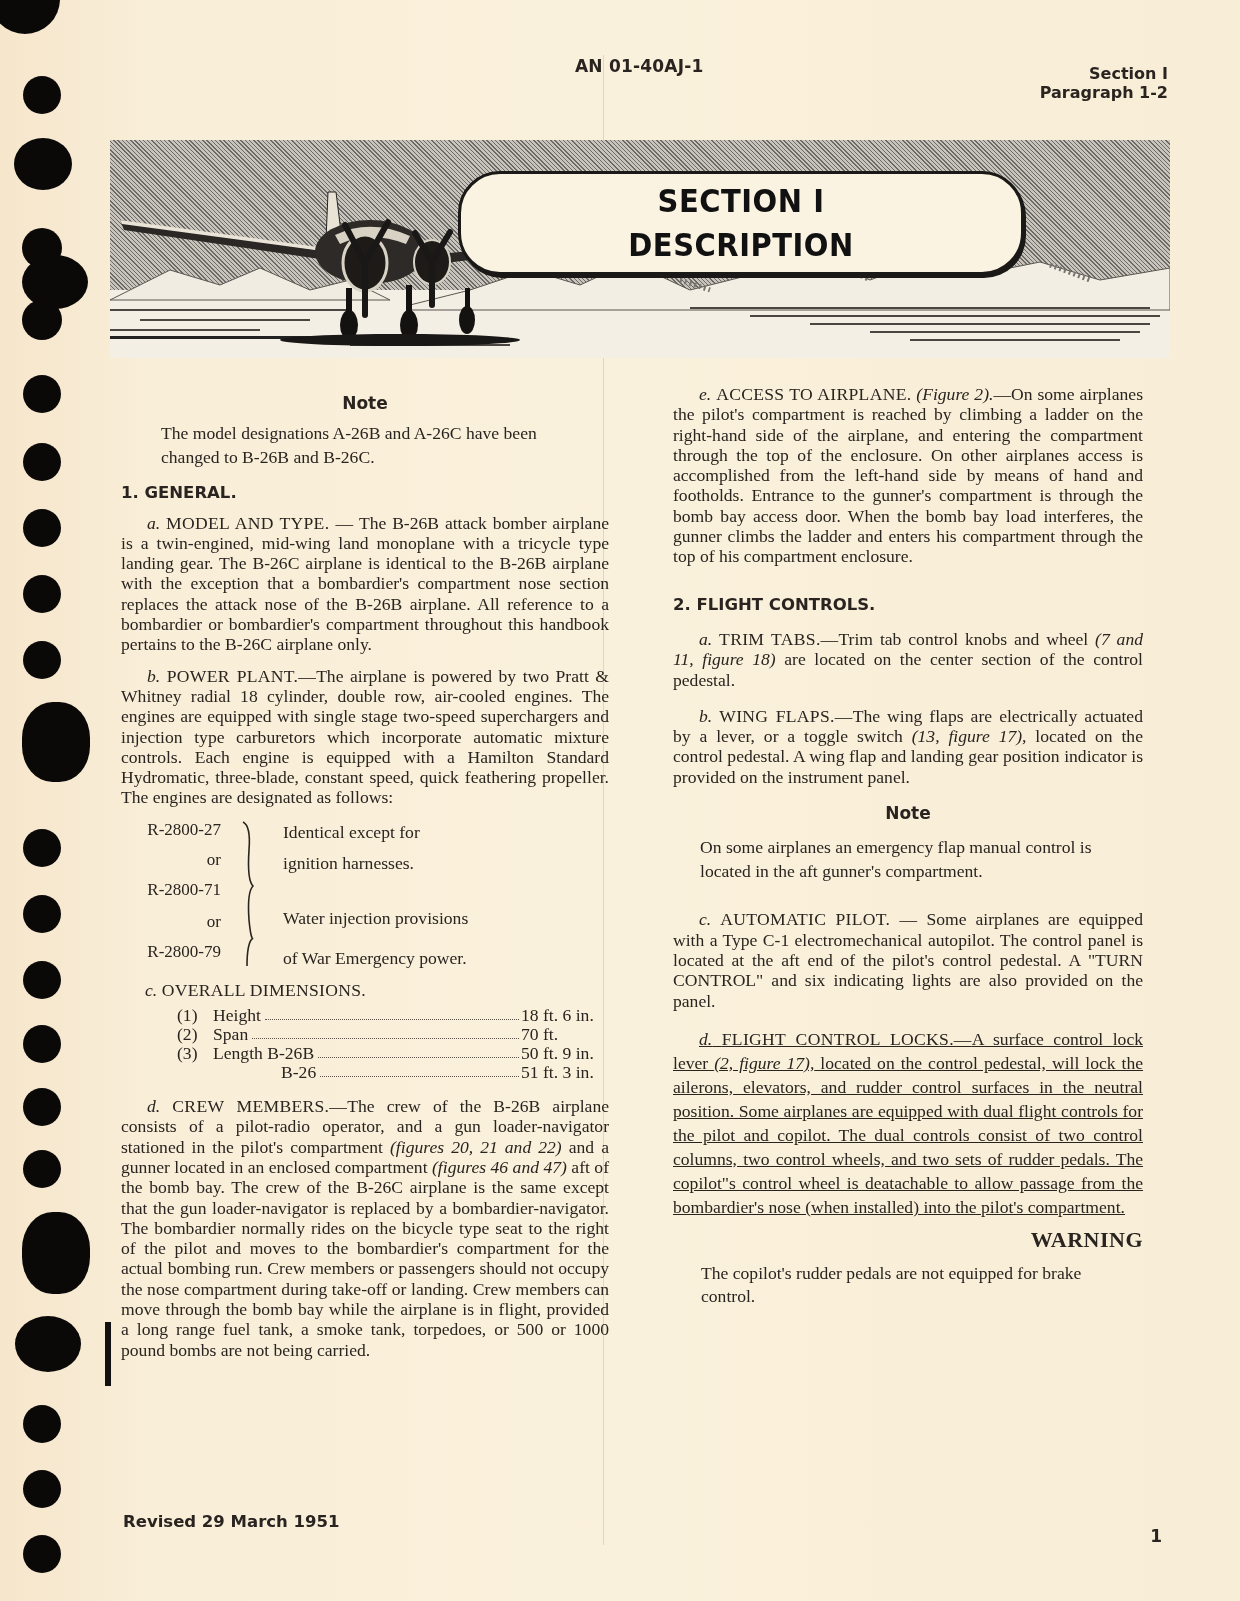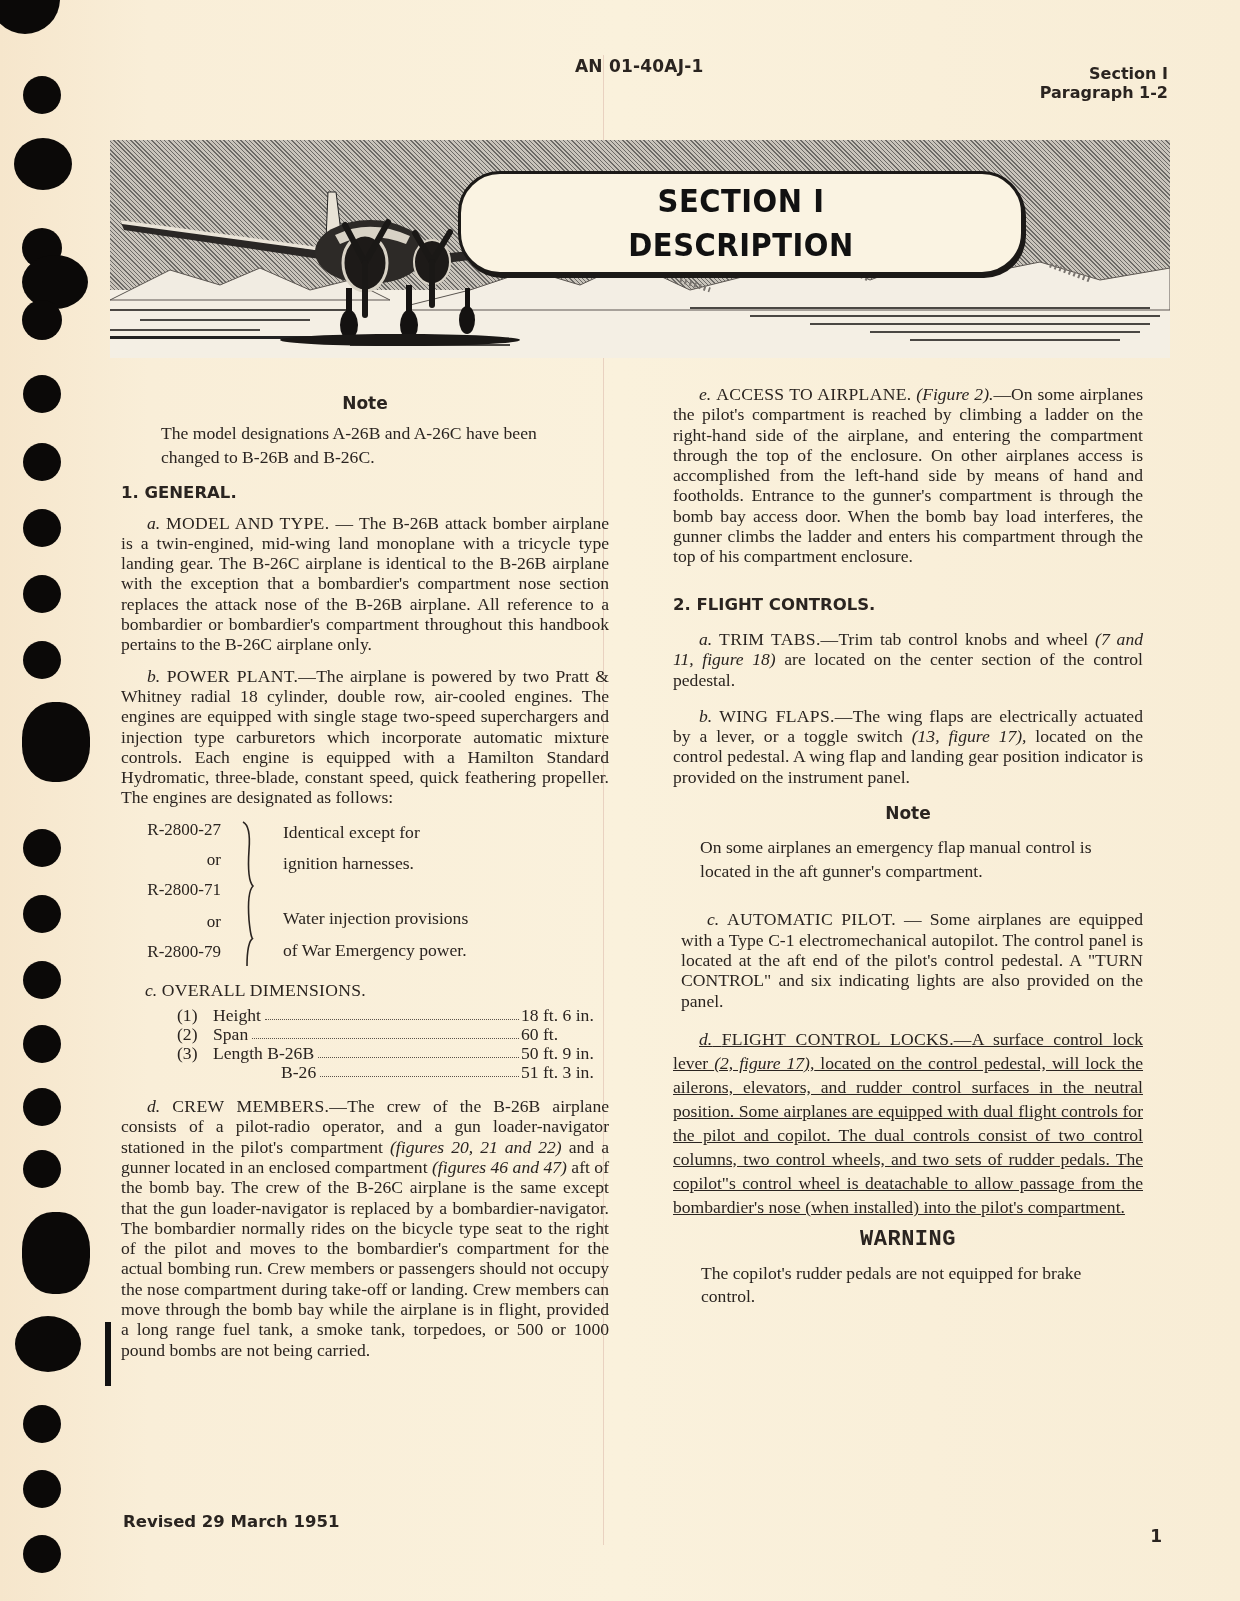--- a/index.html
+++ b/index.html
@@ -77,21 +77,21 @@
     .dims .dim-title { margin: 0 0 6px 24px; }
     .dim-row { display: flex; margin-left: 56px; line-height: 19px; }
     .dim-num { width: 36px; }
     .dim-label { white-space: nowrap; }
     .dim-dots { flex: 1; border-bottom: 1.5px dotted #5a524a; margin: 0 2px 5px 4px; }
     .dim-val { white-space: nowrap; width: 88px; }
 
     .change-bar { position: absolute; left: 105px; top: 1322px; width: 6px; height: 64px; background: #111; }
 
     .warning-heading {
-      text-align: center; font-family: Liberation Mono, monospace; font-weight: bold;
+      text-align: right; font-family: Liberation Serif, serif; font-weight: bold;
       font-size: 22px; margin: 10px 0 12px 0; letter-spacing: 0.5px;
     }
     .footer-left {
       position: absolute; left: 123px; top: 1512px; font-size: 16.5px;
     }
     .footer-right {
       position: absolute; right: 78px; top: 1526px; font-size: 17px;
     }
   </style>
 </head>
@@ -217,39 +217,39 @@
     <div class="eng-code" style="top:30px;">or</div>
     <div class="eng-code" style="top:60px;">R-2800-71</div>
     <div class="eng-code" style="top:92px;">or</div>
     <div class="eng-code" style="top:122px;">R-2800-79</div>
     <svg class="brace" style="top:0px;" width="20" height="148" viewBox="0 0 20 148">
       <path d="M4 2 Q12 6 10 30 Q8 60 14 66 Q8 72 10 100 Q12 120 14 118 Q8 122 8 146" fill="none" stroke="#2a2420" stroke-width="1.6"></path>
     </svg>
     <div class="eng-desc" style="top:2px;">Identical except for</div>
     <div class="eng-desc" style="top:33px;">ignition harnesses.</div>
     <div class="eng-desc" style="top:88px;">Water injection provisions</div>
-    <div class="eng-desc" style="top:120px;">of War Emergency power.</div>
+    <div class="eng-desc" style="top:128px;">of War Emergency power.</div>
   </div>
 
   <div class="dims">
     <div class="dim-title">
       <span class="lead-letter">c.</span>
       <span class="caps">OVERALL DIMENSIONS.</span>
     </div>
     <div class="dim-row">
       <span class="dim-num">(1)</span>
       <span class="dim-label">Height</span>
       <span class="dim-dots"></span>
       <span class="dim-val">18 ft. 6 in.</span>
     </div>
     <div class="dim-row">
       <span class="dim-num">(2)</span>
       <span class="dim-label">Span</span>
       <span class="dim-dots"></span>
-      <span class="dim-val">60 ft.</span>
+      <span class="dim-val">70 ft.</span>
     </div>
     <div class="dim-row">
       <span class="dim-num">(3)</span>
       <span class="dim-label">Length B-26B</span>
       <span class="dim-dots"></span>
       <span class="dim-val">50 ft. 9 in.</span>
     </div>
     <div class="dim-row">
       <span class="dim-num"></span>
       <span class="dim-label" style="padding-left:68px;">B-26</span>
@@ -281,21 +281,21 @@
   </p>
 
   <p class="para justify" style="margin-bottom:16px;">
     <span class="lead-letter">b.</span>
     <span class="caps">WING FLAPS.—</span><span>The wing flaps are electrically actuated by a lever, or a toggle switch </span><em class="ref">(13, figure 17),</em><span> located on the control pedestal. A wing flap and landing gear position indicator is provided on the instrument panel.</span>
   </p>
 
   <div class="note-heading" style="margin-bottom:12px;">Note</div>
   <div class="note-body" style="margin:0 40px 26px 27px;line-height:24px;">On some airplanes an emergency flap manual control is located in the aft gunner's compartment.</div>
 
-  <p class="para justify" style="margin-bottom:16px;margin-left:8px;">
+  <p class="para justify" style="margin-bottom:16px;">
     <span class="lead-letter">c.</span>
     <span class="caps">AUTOMATIC PILOT. —</span><span> Some airplanes are equipped with a Type C-1 electromechanical autopilot. The control panel is located at the aft end of the pilot's control pedestal. A "TURN CONTROL" and six indicating lights are also provided on the panel.</span>
   </p>
 
   <p class="para justify" style="line-height:24px;text-decoration:underline;">
     <span class="lead-letter">d.</span>
     <span class="caps">FLIGHT CONTROL LOCKS.—</span><span>A surface control lock lever </span><em class="ref">(2, figure 17),</em><span> located on the control pedestal, will lock the ailerons, elevators, and rudder control surfaces in the neutral position. Some airplanes are equipped with dual flight controls for the pilot and copilot. The dual controls consist of two control columns, two control wheels, and two sets of rudder pedals. The copilot"s control wheel is deatachable to allow passage from the bombardier's nose (when installed) into the pilot's compartment.</span>
   </p>
 
   <div class="warning-heading">WARNING</div>

